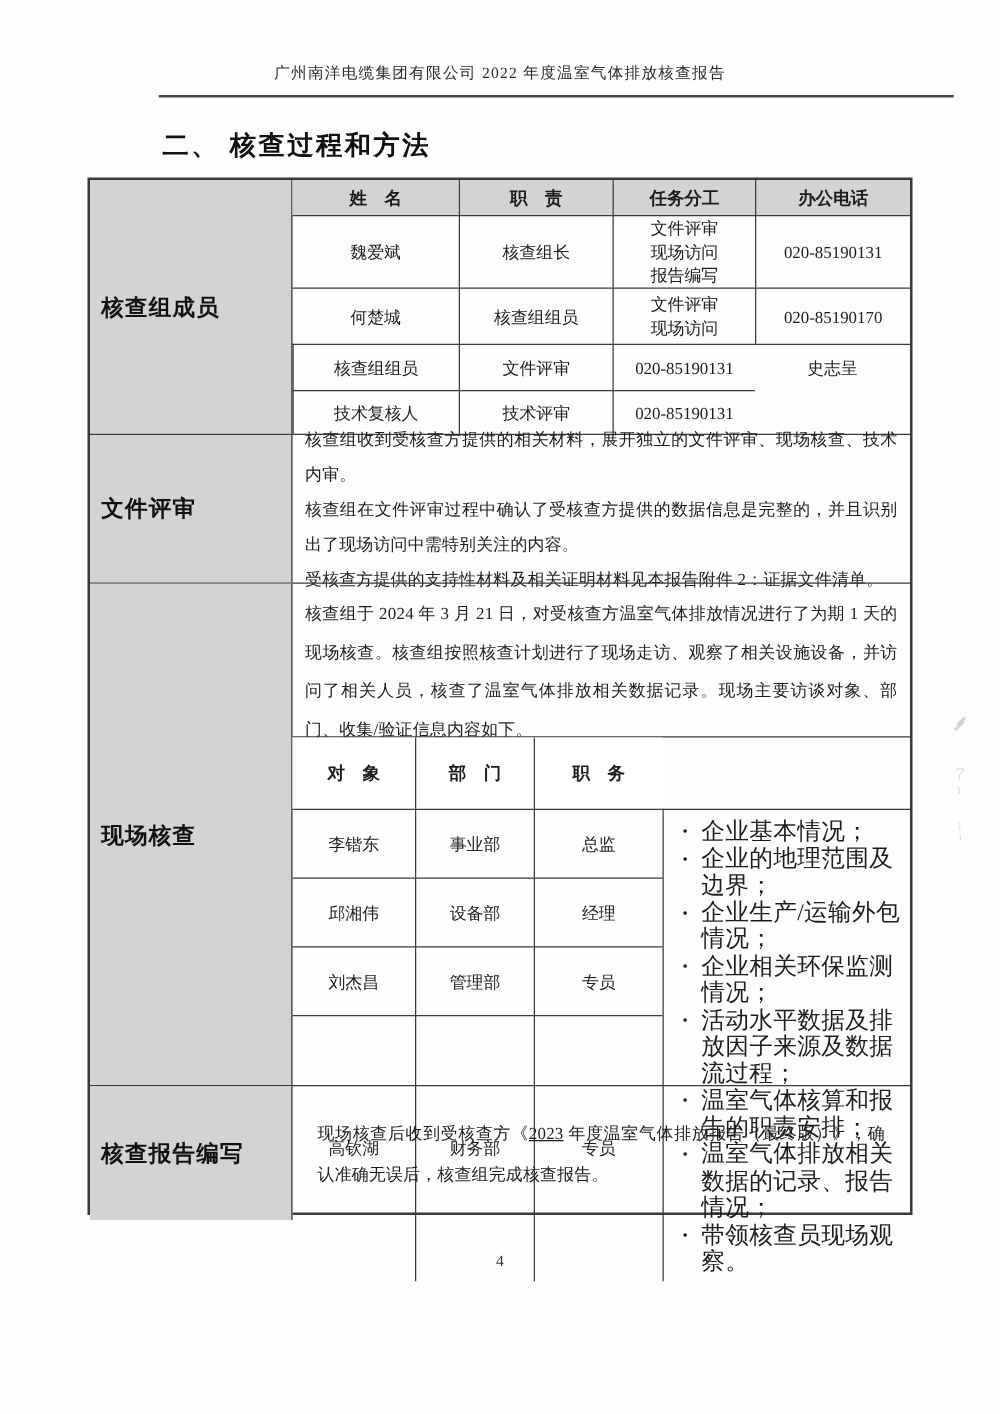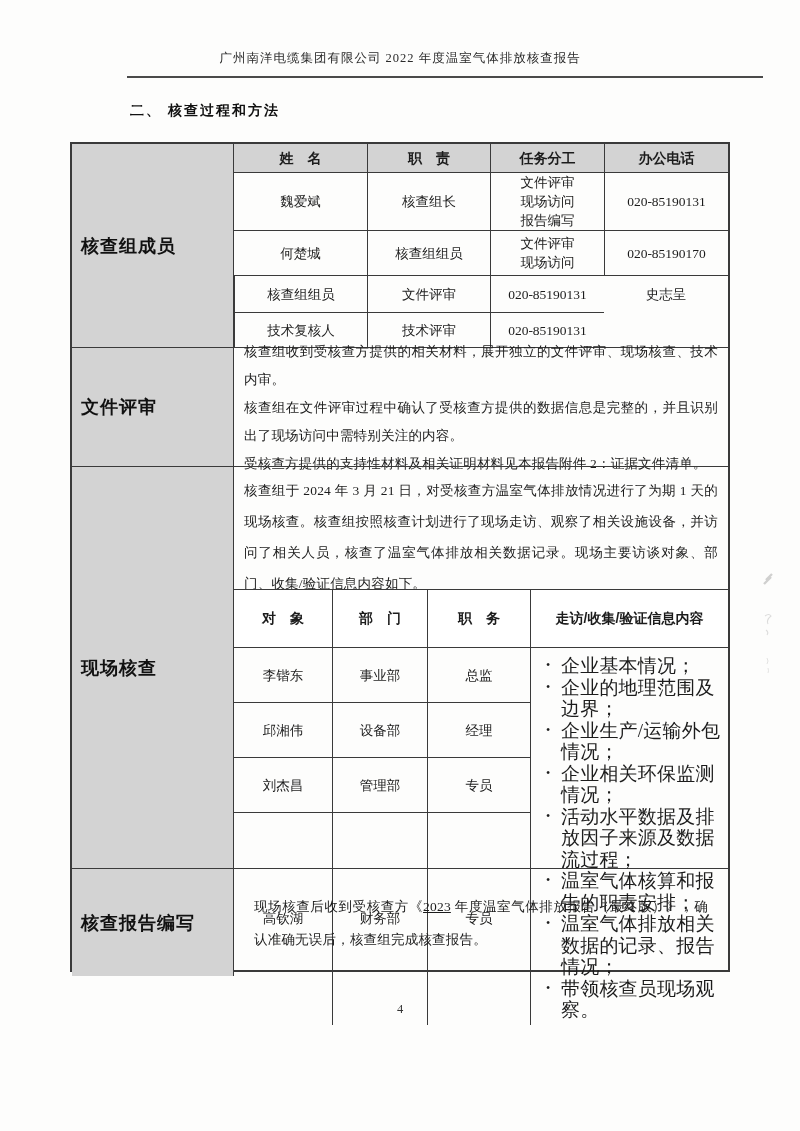--- a/index.html
+++ b/index.html
@@ -21,21 +21,21 @@
     position:absolute;top:50px;left:0;width:800px;
     text-align:center;font-size:12.5px;letter-spacing:1px;color:#2a2a2a;
   }
   .header-rule{
     position:absolute;top:76px;left:127px;width:636px;height:2px;
     background:#4a4a4a;
   }
   .section-title{
     position:absolute;top:102px;left:130px;
     font-family:"Liberation Sans","DejaVu Sans",sans-serif;
-    font-weight:bold;font-size:14px;letter-spacing:2px;color:#111;
+    font-weight:bold;font-size:21px;letter-spacing:2px;color:#111;
   }
   
   .big-table{
     position:absolute;left:70px;top:142px;width:660px;height:830px;
     border:2px solid var(--bd);
     display:flex;flex-direction:column;
   }
   .sect{display:flex;flex-direction:row;}
   .sect + .sect{border-top:1.5px solid var(--bd);}
   .label-cell{
@@ -171,21 +171,20 @@
 
   <div class="sect sitevisit">
     <div class="label-cell">现场核查</div>
     <div class="content-cell">
       <div class="sv-intro">核查组于 2024 年 3 月 21 日，对受核查方温室气体排放情况进行了为期 1 天的现场核查。核查组按照核查计划进行了现场走访、观察了相关设施设备，并访问了相关人员，核查了温室气体排放相关数据记录。现场主要访谈对象、部门、收集/验证信息内容如下。</div>
       <div class="sv-grid">
 
         <div class="cell th">对　象</div>
         <div class="cell th bl">部　门</div>
         <div class="cell th bl">职　务</div>
-        <div class="cell th bl">走访/收集/验证信息内容</div>
 
         <div class="info-cell">
           <ul>
             <li>企业基本情况；</li>
             <li>企业的地理范围及边界；</li>
             <li>企业生产/运输外包情况；</li>
             <li>企业相关环保监测情况；</li>
             <li>活动水平数据及排放因子来源及数据流过程；</li>
             <li>温室气体核算和报告的职责安排；</li>
             <li>温室气体排放相关数据的记录、报告情况；</li>

